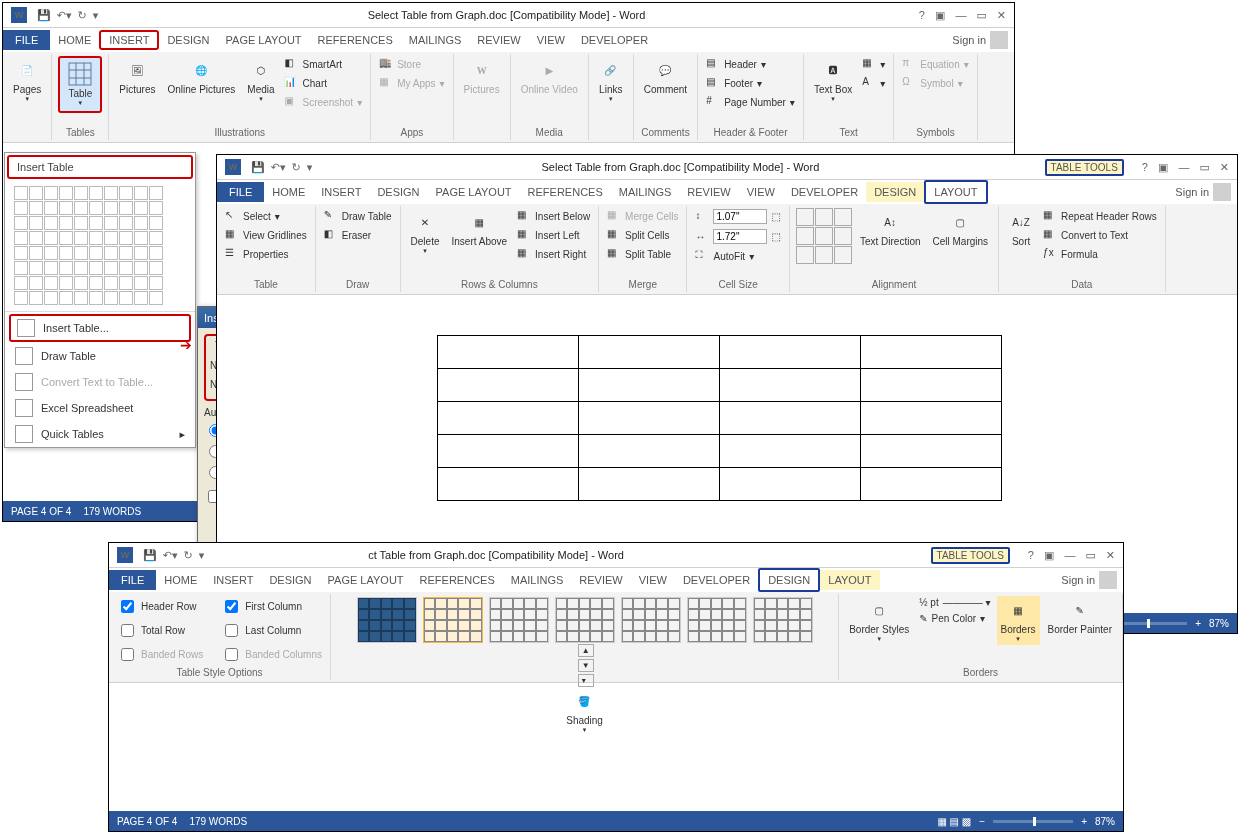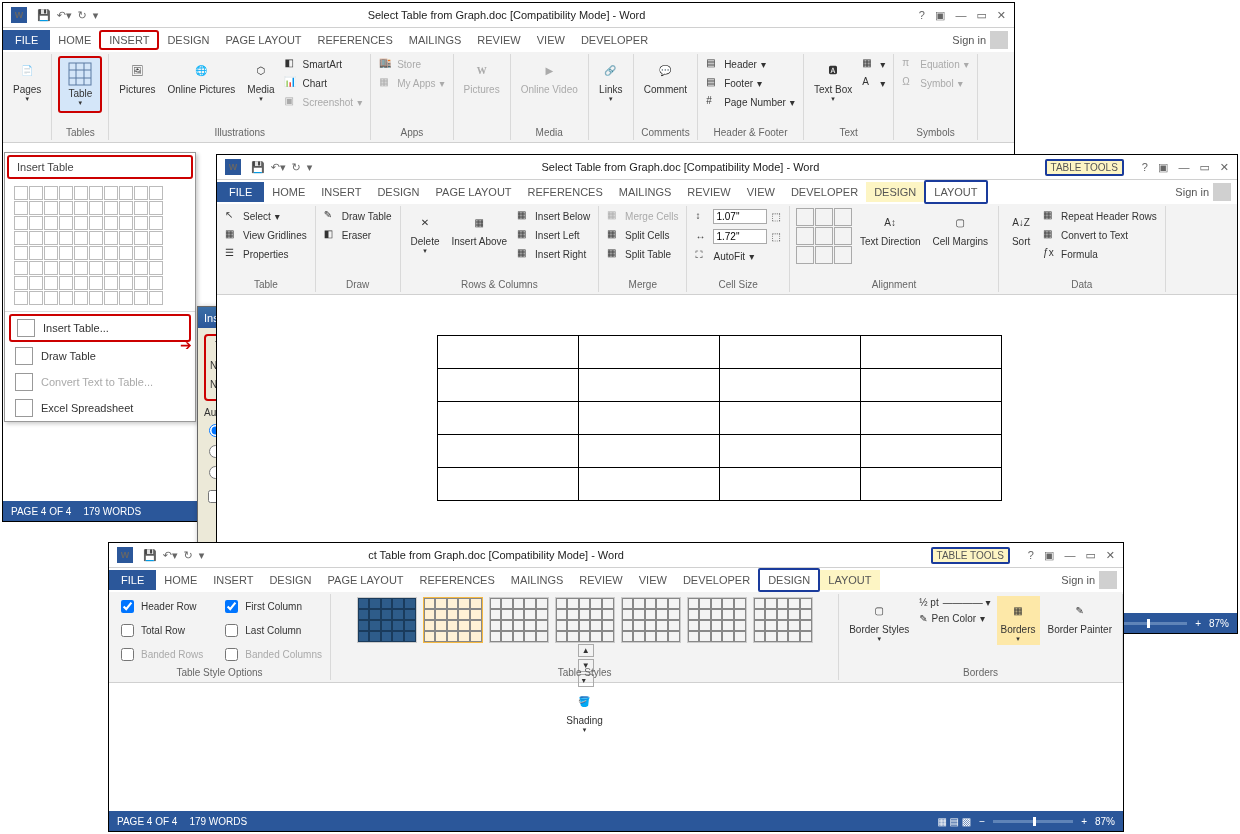--- a/index.html
+++ b/index.html
@@ -362,20 +362,25 @@
       <span>Draw Table</span>
     </div>
   <div class="drop-item disabled">
       <span class="di"></span>
       <span>Convert Text to Table...</span>
     </div>
   <div class="drop-item">
       <span class="di"></span>
       <span>Excel Spreadsheet</span>
     </div>
+  <div class="drop-item">
+      <span class="di"></span>
+      <span>Quick Tables</span>
+      <span style="margin-left:auto">▸</span>
+    </div>
 </div>
 <span class="arrow" style="left:180px;top:337px">➔</span>
 
 <div class="dialog" style="left:197px;top:306px">
   <div class="dlg-title">
       <span>Insert Table</span>
       <span style="margin-left:auto;margin-right:4px;border:1px solid #fff;padding:0 3px">?</span>
       <span class="x">✕</span>
     </div>
   <div class="dlg-body">
@@ -945,21 +950,20 @@
     <div style="display:flex;flex-direction:column;font-size:8px;gap:2px;margin-left:2px">
           <span style="border:1px solid #aaa;padding:1px 3px">▲</span>
           <span style="border:1px solid #aaa;padding:1px 3px">▼</span>
           <span style="border:1px solid #aaa;padding:1px 3px">▾</span>
         </div>
     <div class="big-btn">
           <span class="ico">🪣</span>
           <span>Shading</span>
           <span style="font-size:7px">▾</span>
         </div>
-    <div class="grp-label">Table Styles</div>
       </div>
     <div class="grp">
         <div class="grp-body">
       <div class="big-btn">
             <span class="ico">▢</span>
             <span>Border Styles</span>
             <span style="font-size:7px">▾</span>
           </div>
       <div class="small-list">
         <div class="small-item"><span>½ pt</span> ———— ▾</div>

